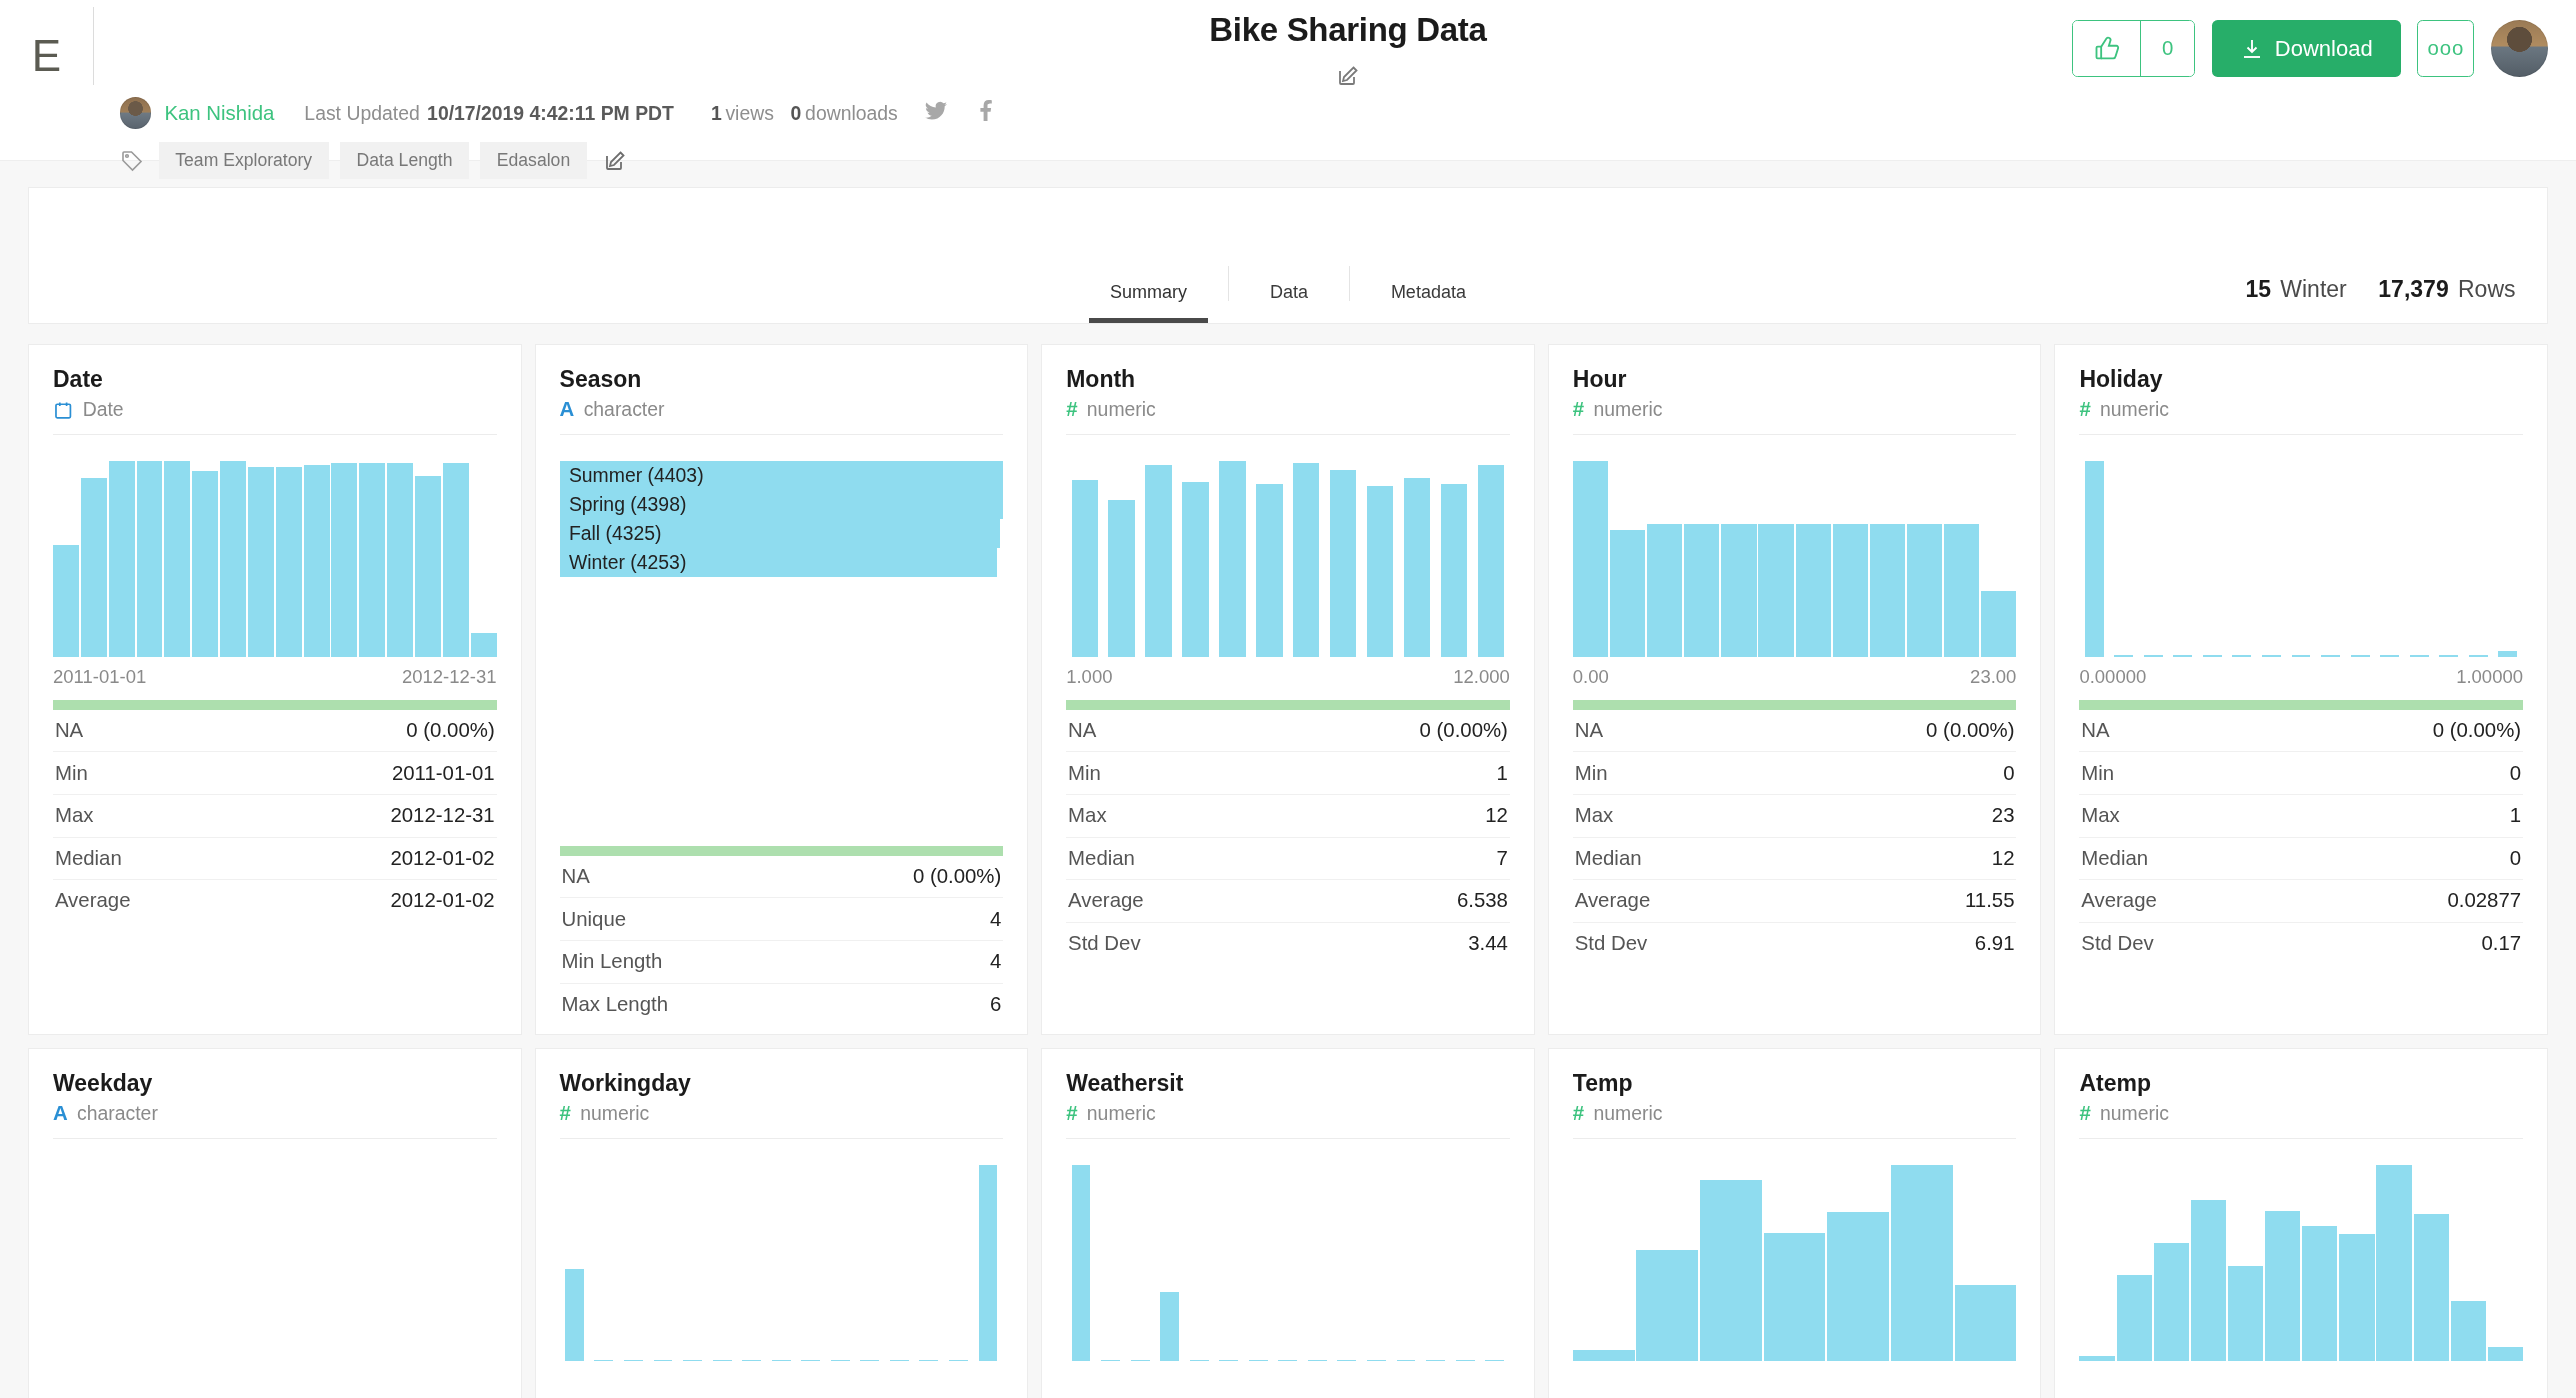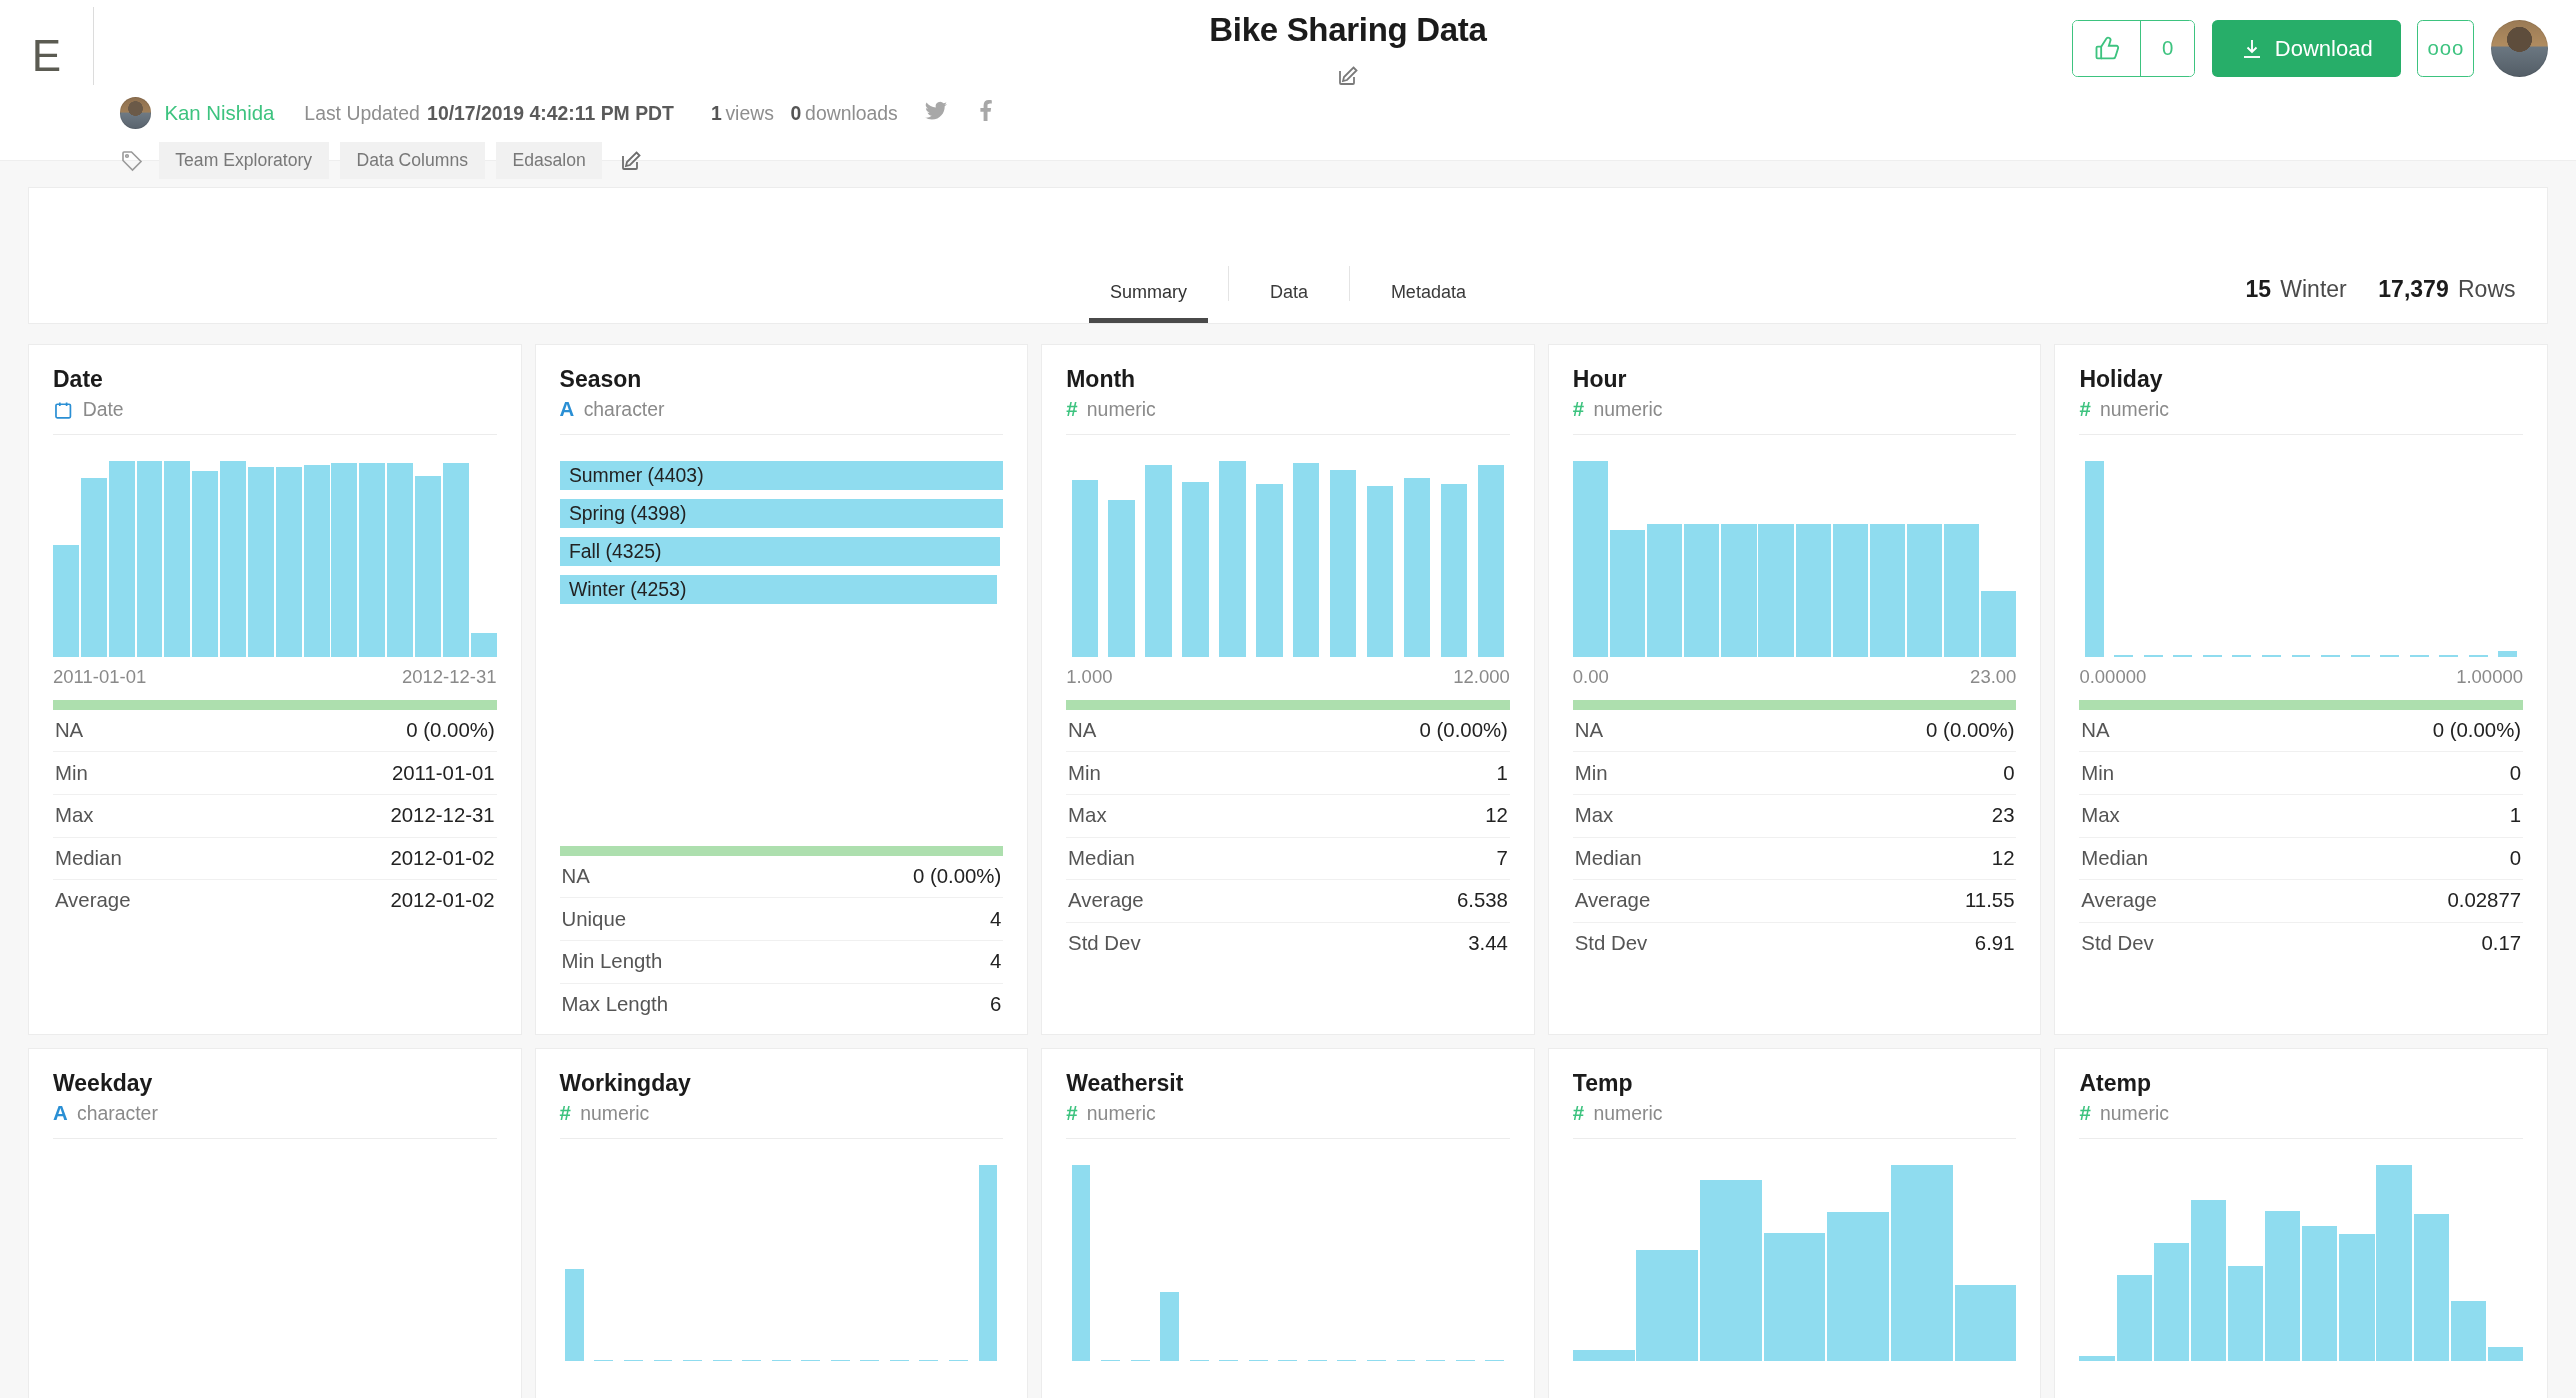--- a/index.html
+++ b/index.html
@@ -158,21 +158,21 @@
   .viz { height: 196px; margin-top: 26px; position: relative; }
   .bars { position: absolute; left: 0; right: 0; bottom: 0; top: 0; display: flex; align-items: flex-end; }
   .bar { background: #8fdcef; }
   .axis {
     display: flex; justify-content: space-between;
     font-size: 18.5px; color: #8a8a8a; margin-top: 8.3px;
   }
   .greenbar { height: 10.2px; background: #addfae; margin-top: 12px; }
 
   
-  .cats { margin-top: 26px; display: flex; flex-direction: column; gap: 9px; }
+  .cats { margin-top: 26px; display: flex; flex-direction: column; gap: 0; }
   .cat {
     background: #8fdcef; height: 29px; display: flex; align-items: center;
     padding-left: 9.3px; font-size: 19.4px; color: #222;
   }
   .cat-spacer { flex: 1; }
 
   
   .stats { margin-top: 0; }
   .srow {
     display: flex; justify-content: space-between;
@@ -227,21 +227,21 @@
     </div>
 
     <div class="tags-row">
       <span class="tag-icon">
         <svg width="24" height="24" viewBox="0 0 24 24" fill="none" stroke="currentColor" stroke-width="1.6">
           <path d="M3 11.5V4a1 1 0 011-1h7.5L21 12.5 12.5 21 3 11.5z"></path>
           <circle cx="7" cy="7" r="1.3"></circle>
         </svg>
       </span>
       <span class="tag-chip">Team Exploratory</span>
-      <span class="tag-chip">Data Columns</span>
+      <span class="tag-chip">Data Length</span>
       <span class="tag-chip">Edasalon</span>
       <span class="edit-icon" style="margin-left:5.6px;color:#6e6e6e">
         <svg width="24" height="24" viewBox="0 0 24 24" fill="none" stroke="currentColor" stroke-width="1.8">
           <path d="M4 7v12a1 1 0 001 1h12a1 1 0 001-1v-6"></path>
           <path d="M17.5 3.5l3 3L11 16l-4 1 1-4z"></path>
         </svg>
       </span>
     </div>
   </div>
 

